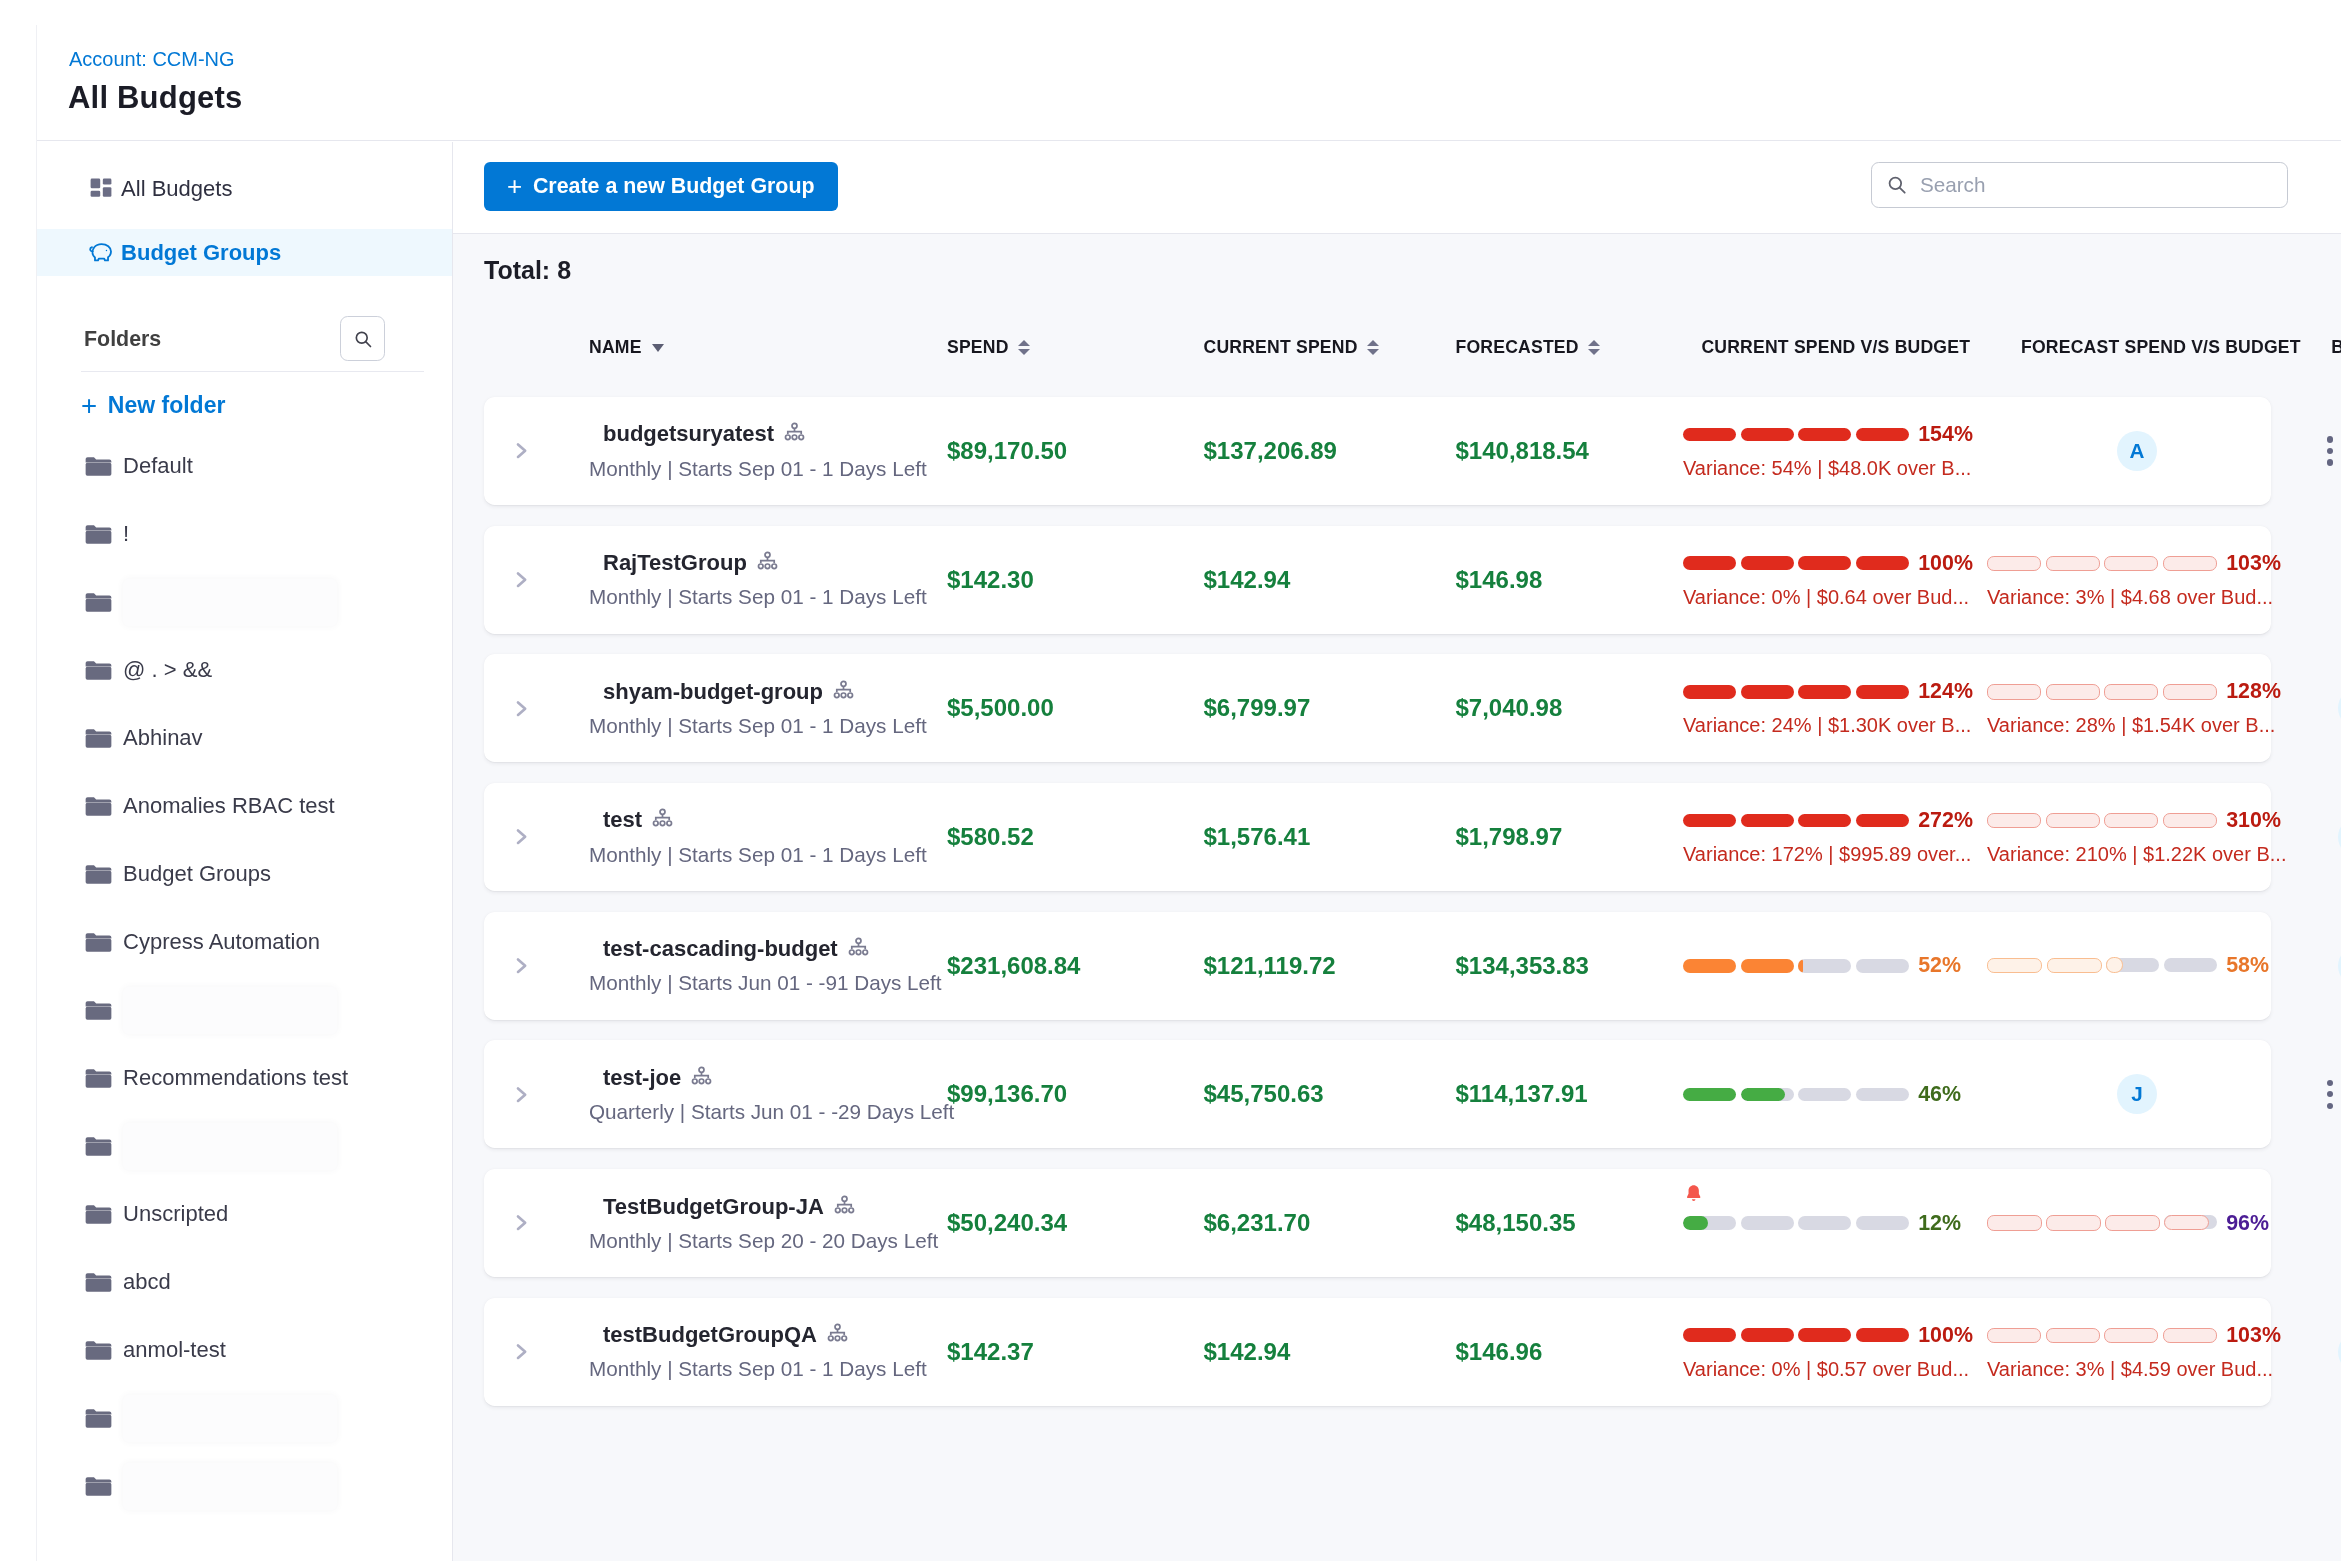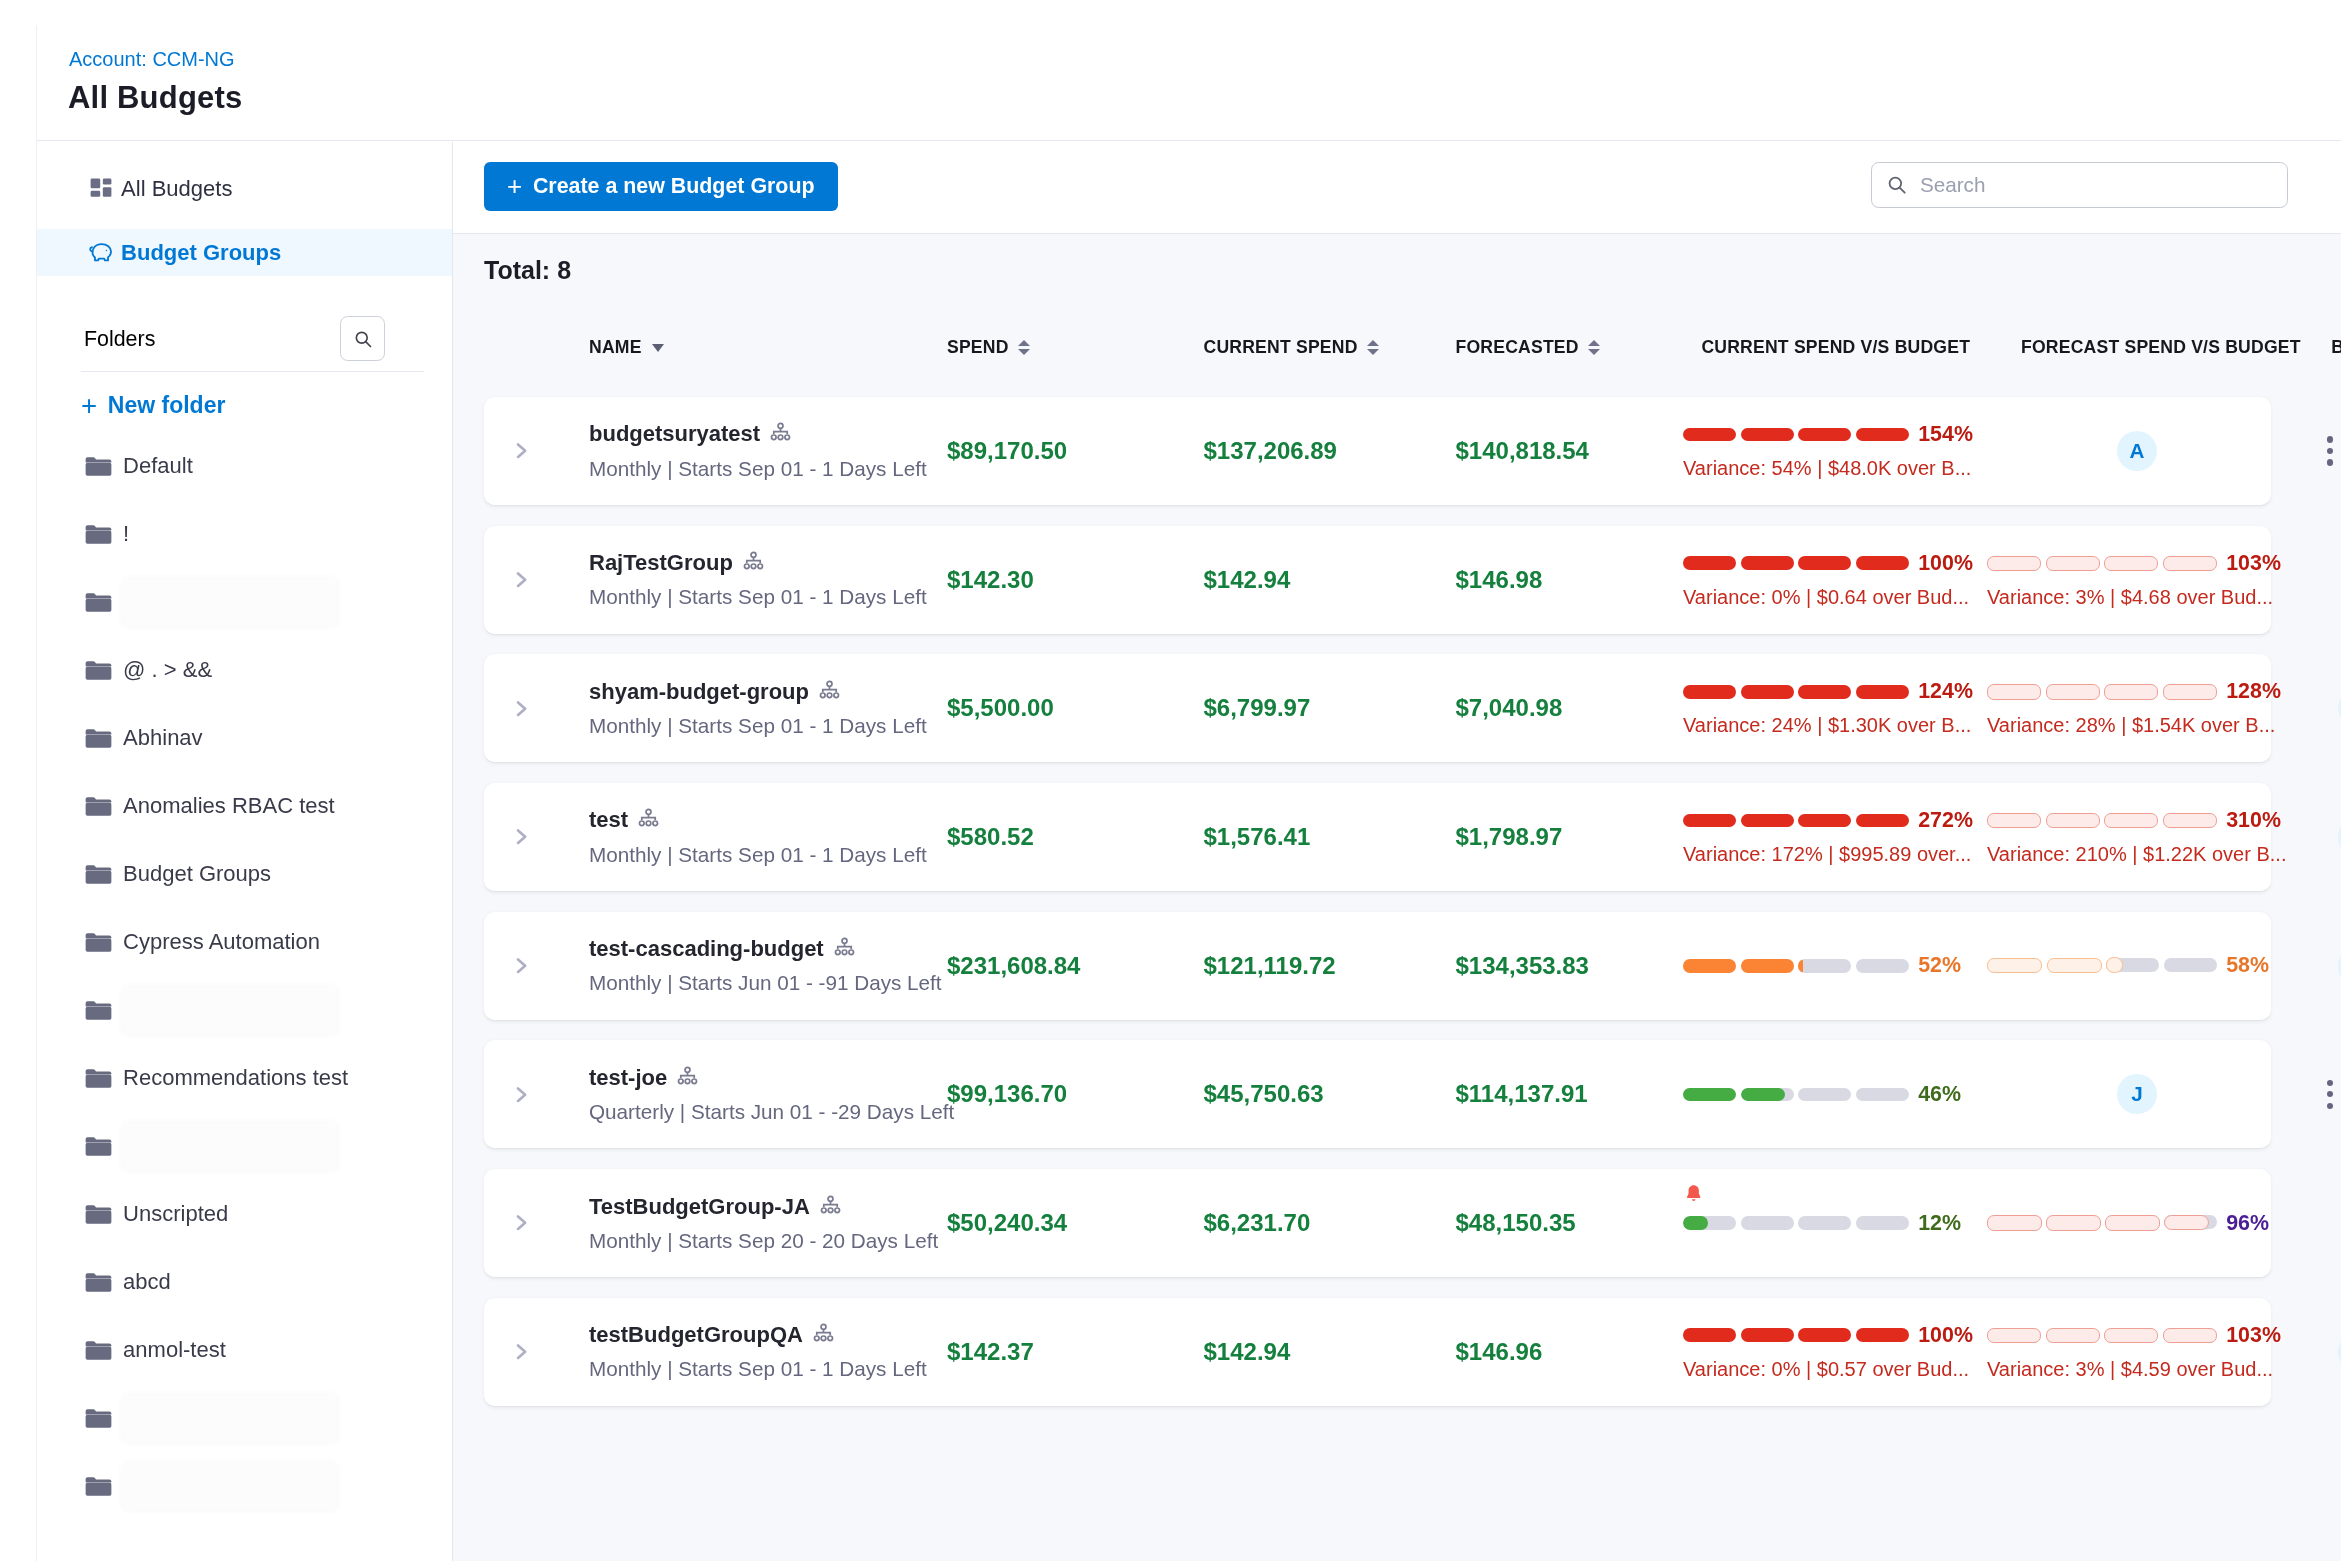--- a/index.html
+++ b/index.html
@@ -17,21 +17,21 @@
   
   #sidebar{position:absolute;left:37px;top:142px;width:416px;bottom:0;background:#fff;border-right:0.8px solid #e6e7ee;box-sizing:border-box;overflow:hidden;}
   .nav-item{position:relative;height:47px;display:flex;align-items:center;cursor:pointer;}
   .nav-item .nav-icon{width:34px;margin-left:47px;display:flex;align-items:center;justify-content:center;}
   .nav-item .nav-label{margin-left:3.1px;font-size:22px;color:#2f3040;font-weight:500;}
   .nav-item.active{background:#eef8fe;}
   .nav-item.active .nav-label{color:#0278d5;font-weight:700;}
   #nav-block{padding-top:23px;}
   #nav-block .nav-item + .nav-item{margin-top:17px;}
   .folders-head{position:relative;margin-top:40px;height:43px;}
-  .folders-title{position:absolute;left:47px;top:10.7px;font-size:21.4px;color:#000000;}
+  .folders-title{position:absolute;left:47px;top:10.7px;font-size:21.4px;color:#404040;font-weight:bold;}
   .folder-search-btn{position:absolute;right:67px;top:0;width:43px;height:43px;border:1.1px solid #ccd0da;border-radius:7.7px;background:#fff;display:flex;align-items:center;justify-content:center;cursor:pointer;}
   .folders-divider{margin:12.2px 27.6px 0 44px;height:0.8px;background:#e8e9f0;}
   .new-folder{display:flex;align-items:center;margin:17px 0 0 44px;cursor:pointer;height:34px;}
   .new-folder .plus{color:#0278d5;font-size:27.6px;font-weight:500;line-height:27.6px;margin-right:10.7px;}
   .new-folder .nf-label{color:#0278d5;font-size:23px;font-weight:600;}
   #folder-list{margin-top:9.2px;}
   .folder-item{height:68px;display:flex;align-items:center;cursor:pointer;}
   .folder-item .f-icon{width:34px;margin-left:46px;display:flex;align-items:center;}
   .folder-item .f-label{margin-left:6.1px;font-size:22px;color:#3a3b4a;white-space:nowrap;}
   .redacted-box{margin-left:6.1px;width:214px;height:47px;border-radius:6.1px;background:#fcfcfd;box-shadow:0 0 7.7px rgba(80,82,110,.06);}
@@ -54,21 +54,21 @@
   .hpad6{padding-left:18.4px;}.hpad7{padding-left:34px;}.hpad8{padding-left:12.2px;}
   .sort{display:inline-flex;flex-direction:column;margin-left:9.2px;gap:3.1px;}
   .tri-up{width:0;height:0;border-left:6.1px solid transparent;border-right:6.1px solid transparent;border-bottom:6.9px solid #70728a;}
   .tri-down{width:0;height:0;border-left:6.1px solid transparent;border-right:6.1px solid transparent;border-top:6.9px solid #70728a;}
   .tri-down.single{border-left-width:6.9px;border-right-width:6.9px;border-top-width:8.4px;border-top-color:#5c5e73;margin-left:10.7px;}
   
   #rows{margin-top:34px;}
   .row-card{height:108px;background:#fff;border-radius:10.7px;box-shadow:0 1.5px 3.8px rgba(40,41,61,.07),0 0.8px 0.8px rgba(40,41,61,.04);margin-bottom:20.7px;position:relative;}
   .cell{min-width:0;}
   .chev{display:flex;justify-content:center;cursor:pointer;}
-  .name-line{display:flex;align-items:center;gap:9.2px;}
+  .name-line{display:flex;align-items:center;gap:9.2px;margin-left:14px;}
   .row-name{font-size:22px;font-weight:700;color:#24252f;cursor:pointer;white-space:nowrap;}
   .row-schedule{margin-top:9.2px;font-size:20.7px;color:#65677f;white-space:nowrap;}
   .money{font-size:24px;font-weight:700;color:#15803d;white-space:nowrap;}
   .barcell{display:flex;flex-direction:column;justify-content:center;}
   .bar-line{position:relative;display:flex;align-items:center;gap:9.2px;}
   .bar-track{display:flex;gap:4.6px;flex:none;}
   .seg{flex:1;height:13.8px;border-radius:6.9px;background:#d8d9e3;position:relative;overflow:hidden;}
   .seg.outline-full{height:15.3px;box-sizing:border-box;border:1.9px solid currentColor;background:var(--tint);overflow:visible;}
   .seg .inner-fill{position:absolute;left:0;top:0;bottom:0;border-radius:6.9px;}
   .seg .inner-outline{position:absolute;left:0;top:-0.8px;height:15.3px;box-sizing:border-box;border:1.9px solid currentColor;border-radius:7.7px;background:var(--tint);}

